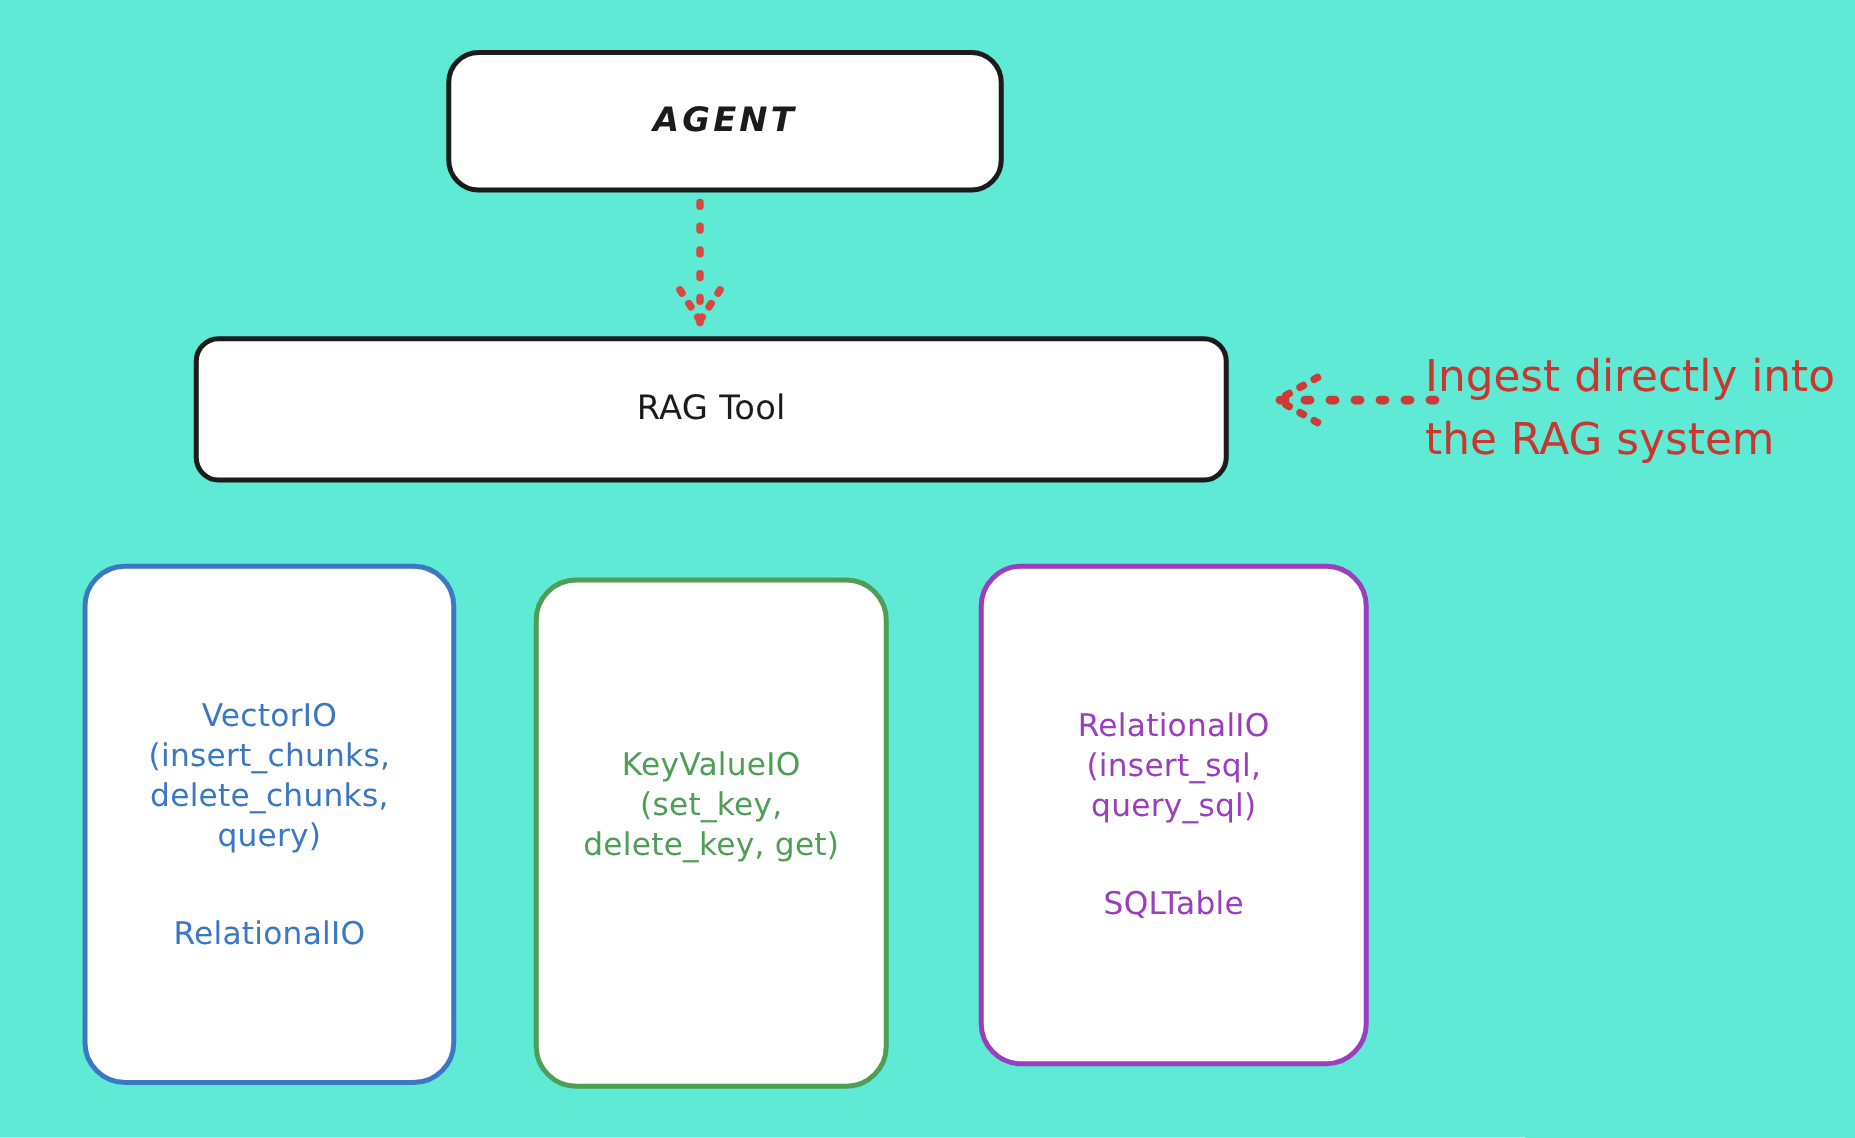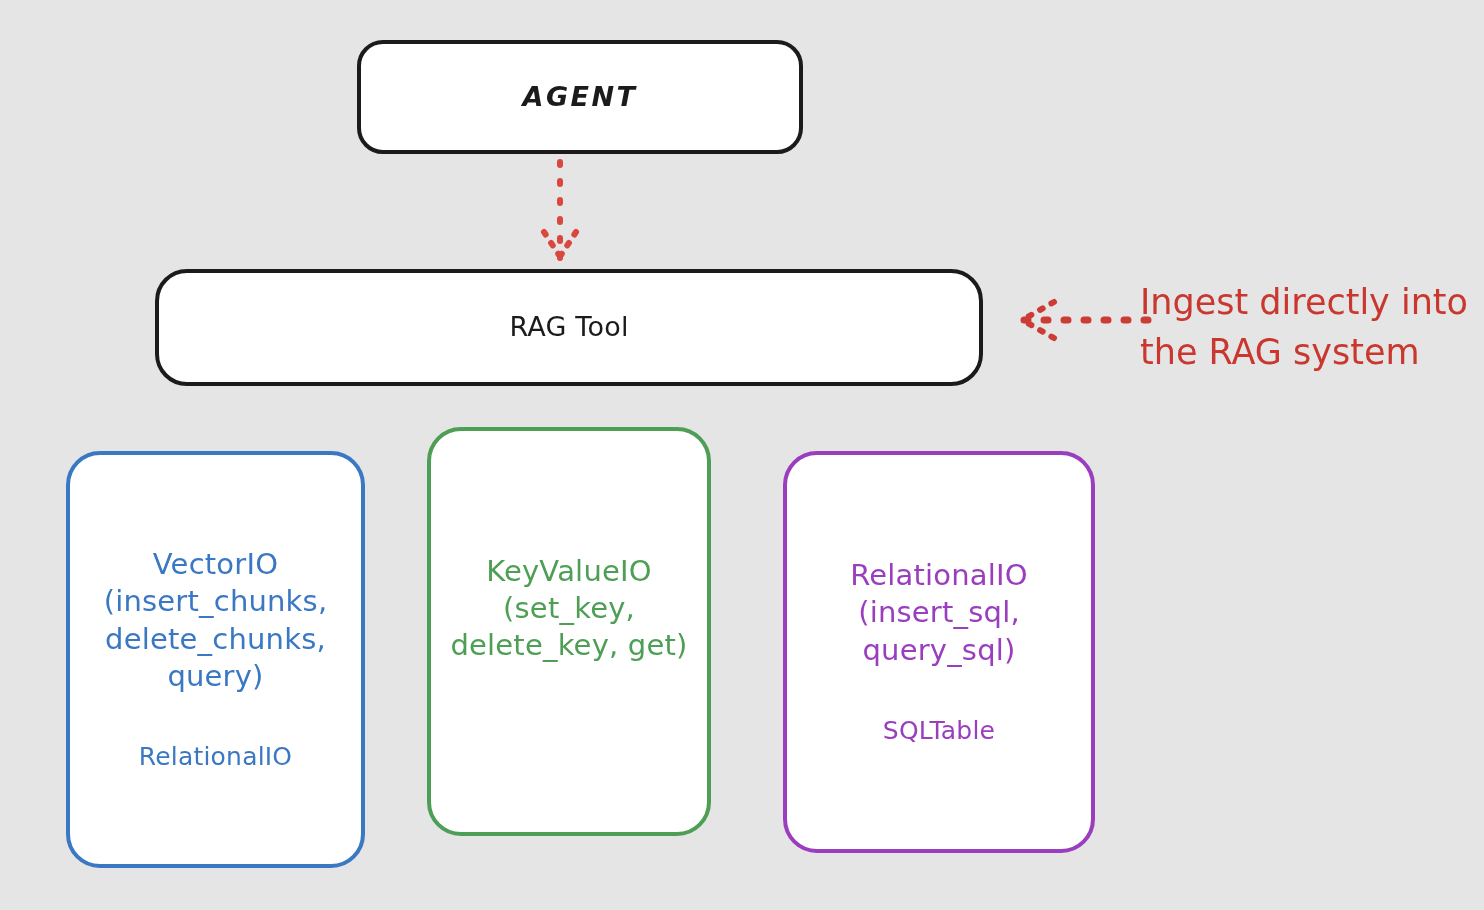--- a/index.html
+++ b/index.html
@@ -4,21 +4,21 @@
 <style>
   html, body {
     margin: 0;
     padding: 0;
     background: #ffffff;
   }
   #canvas {
     position: relative;
     width: 1484px;
     height: 910px;
-    background: #e5e5e5;
+    background: #5eead4;
     overflow: hidden;
     font-family: "DejaVu Sans", sans-serif;
     text-decoration: underline;
   }
   .node {
     position: absolute;
     box-sizing: border-box;
     display: flex;
     flex-direction: column;
     align-items: center;
@@ -44,50 +44,50 @@
     font-style: italic;
     font-weight: 600;
     color: #1b1b1b;
     letter-spacing: 2.5px;
   }
 
   
   #rag-tool-box {
     left: 155px; top: 269px; width: 828px; height: 117px;
     border: 4.5px solid #1b1b1b;
-    border-radius: 32px;
+    border-radius: 20px;
   }
   #rag-tool-box .node-label {
     font-size: 27px;
     color: #1b1b1b;
   }
 
   
   .provider-card {
     border-width: 4.5px;
     border-style: solid;
     border-radius: 34px;
     padding: 0 10px;
   }
   .provider-api {
-    font-size: 29px;
+    font-size: 25px;
     margin-bottom: 46px;
   }
   .provider-index {
     font-size: 25px;
   }
 
   #vector-io-card {
     left: 66px; top: 451px; width: 299px; height: 417px;
     border-color: #3b78c4;
   }
   #vector-io-card .node-label { color: #3b78c4; }
 
   #keyvalue-io-card {
-    left: 427px; top: 427px; width: 284px; height: 409px;
+    left: 427px; top: 462px; width: 284px; height: 409px;
     border-color: #4e9e55;
   }
   #keyvalue-io-card .node-label { color: #4e9e55; }
 
   #relational-io-card {
     left: 783px; top: 451px; width: 312px; height: 402px;
     border-color: #9a3ebf;
   }
   #relational-io-card .node-label { color: #9a3ebf; }
 

